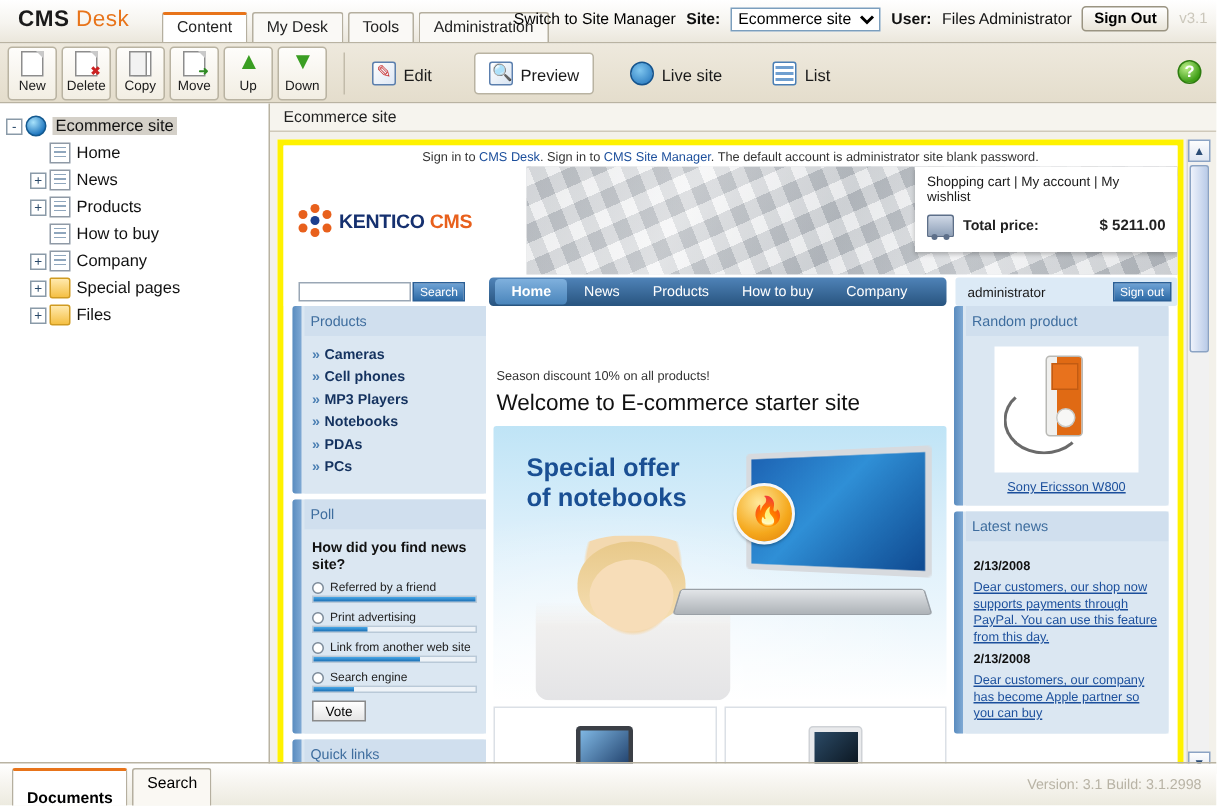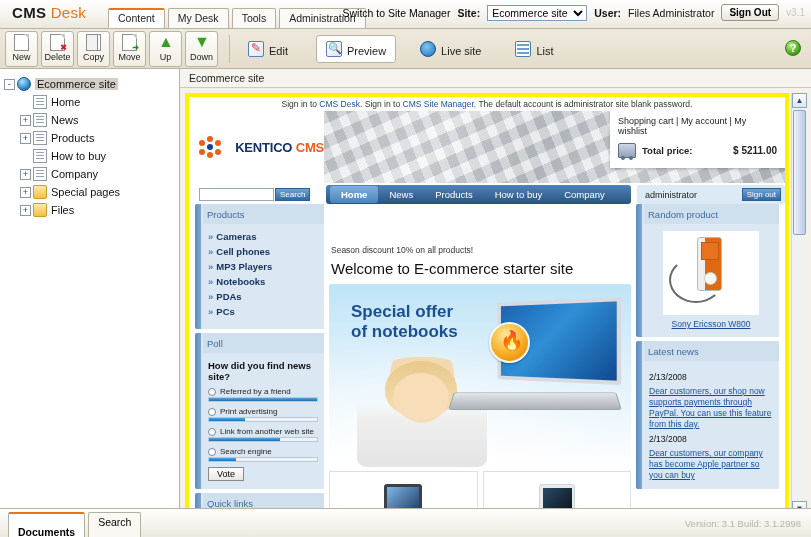--- a/index.html
+++ b/index.html
@@ -200,21 +200,21 @@
 
   
   .site { font-size:9.5px; color:#222; width:100%; height:100%; position:relative; background:#fff; }
   .signin-bar {
     height:14px; line-height:14px; text-align:center;
     font-size:8.5px; color:#333; background:#fff;
   }
   .signin-bar a { color:#1c4f9c; }
 
   .site-head { display:flex; height:72px; }
-  .logo-box { width:135px; background:#fff; display:flex; align-items:center; padding-left:10px;justify-content:space-between; }
+  .logo-box { width:162px; background:#fff; display:flex; align-items:center; padding-left:10px; }
   .kentico-mark { width:22px; height:22px; position:relative; margin-right:5px; flex:none; }
   .kentico-mark .dot { position:absolute; width:6px; height:6px; border-radius:50%; background:#e8601c; }
   .kentico-mark .ctr { left:8px; top:8px; background:#1b3f8f; }
   .kentico-text { font-size:13px; font-weight:bold; color:#15306f; letter-spacing:-.2px; }
   .kentico-text em { color:#e8601c; font-style:normal; }
 
   .hero {
     flex:1; position:relative;
     background:
       linear-gradient(115deg, #c9ccd0 0%, #e8e9eb 25%, #bfc3c8 48%, #dfe1e4 70%, #b4b8bd 100%);
@@ -396,21 +396,21 @@
     border:1px solid #b9b9b5; border-radius:3px;
   }
   .phone .s { position:absolute; left:3px; top:4px; width:18px;height:18px; background:#e8721d; border:1px solid #c25b12;}
   .phone .pad { position:absolute; left:6px; bottom:5px; width:13px;height:13px;border-radius:50%;background:#f7f7f5;border:1px solid #c9c9c5;}
   .cord {
     position:absolute; left:6px; top:26px; width:54px; height:46px;
     border:2px solid #6a6a6a; border-radius:50%;
     border-top-color:transparent; border-right-color:transparent;
   }
   .rp-link { display:block; text-align:center; font-size:8.5px; color:#1b4f9c; text-decoration:underline; margin-top:4px; cursor:pointer;}
-  .news-date { font-size:8.5px; font-weight:normal; color:#111; margin:4px 0 4px 0;}
+  .news-date { font-size:8.5px; font-weight:bold; color:#111; margin:4px 0 4px 0;}
   .news-link { font-size:8.5px; color:#1b4f9c; text-decoration:underline; line-height:11px; display:block; cursor:pointer;}
 
   
   #bottom-bar {
     position:absolute; left:0; bottom:0; width:811px; height:29px;
     background: linear-gradient(to bottom,#ffffff 0%,#f7f5f0 45%,#eceadf 100%);
     border-top:1px solid #b9b3a2;
     display:flex; align-items:flex-start;
   }
   .doc-tabs { display:flex; gap:3px; padding-left:8px; padding-top:3px;}

